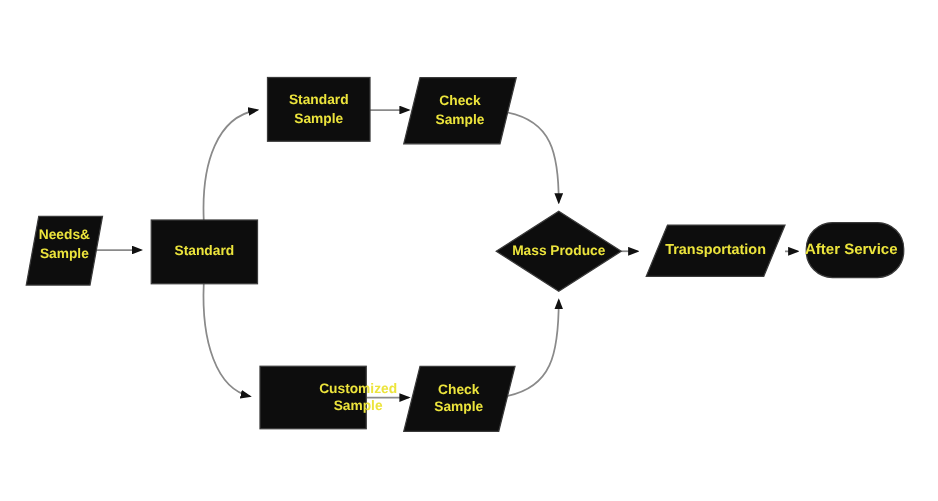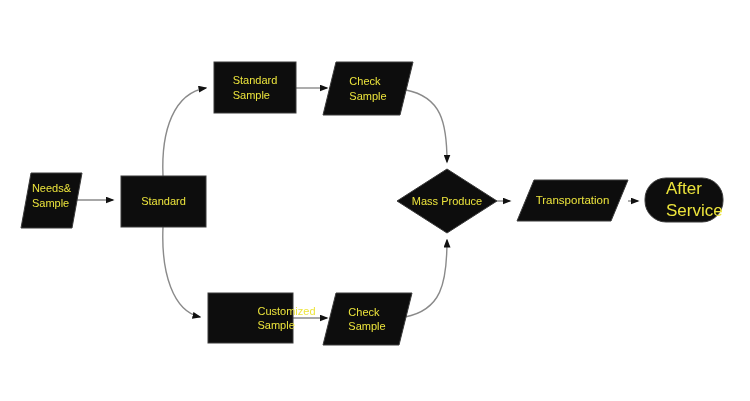--- a/index.html
+++ b/index.html
@@ -18,38 +18,38 @@
   .diagram-svg {
     position: absolute;
     left: 0;
     top: 0;
   }
   .node-label {
     position: absolute;
     display: flex;
     align-items: center;
     justify-content: center;
-    text-align: left;
+    text-align: center;
     color: #ece43c;
-    font-weight: normal;
+    font-weight: bold;
     font-size: 11px;
     line-height: 1.3;
     white-space: pre-line;
     pointer-events: none;
   }
   
   .lbl-needs-sample      { left: 21px;  top: 173px; width: 61px;  height: 45px; }
   .lbl-quotation         { left: 121px; top: 176px; width: 85px;  height: 51px; }
   .lbl-standard-sample   { left: 214px; top: 62px;  width: 82px;  height: 51px; }
   .lbl-check-sample-top  { left: 330px; top: 62px;  width: 76px;  height: 53px; }
   .lbl-customized-sample { left: 208px; top: 293px; width: 85px;  height: 50px; margin-left: 36px; }
   .lbl-check-sample-bot  { left: 329px; top: 293px; width: 76px;  height: 52px; }
   .lbl-mass-produce      { left: 397px; top: 169px; width: 100px; height: 64px; }
   .lbl-transportation    { left: 517px; top: 180px; width: 111px; height: 41px; font-size: 11.5px; }
-  .lbl-after-service     { left: 666px; top: 178px; width: 78px;  height: 44px; font-size: 17px; }
+  .lbl-after-service     { left: 642px; top: 178px; width: 78px;  height: 44px; font-size: 12px; }
 </style>
 </head>
 <body>
 
 <div class="canvas">
 
   <svg class="diagram-svg" width="750" height="401" viewBox="0 0 750 401">
     <defs>
       <marker id="arrow" markerWidth="9" markerHeight="7" refX="7.5" refY="3.5" orient="auto" markerUnits="userSpaceOnUse">
         <path d="M0,0 L9,3.5 L0,7 Z" fill="#111111"></path>

